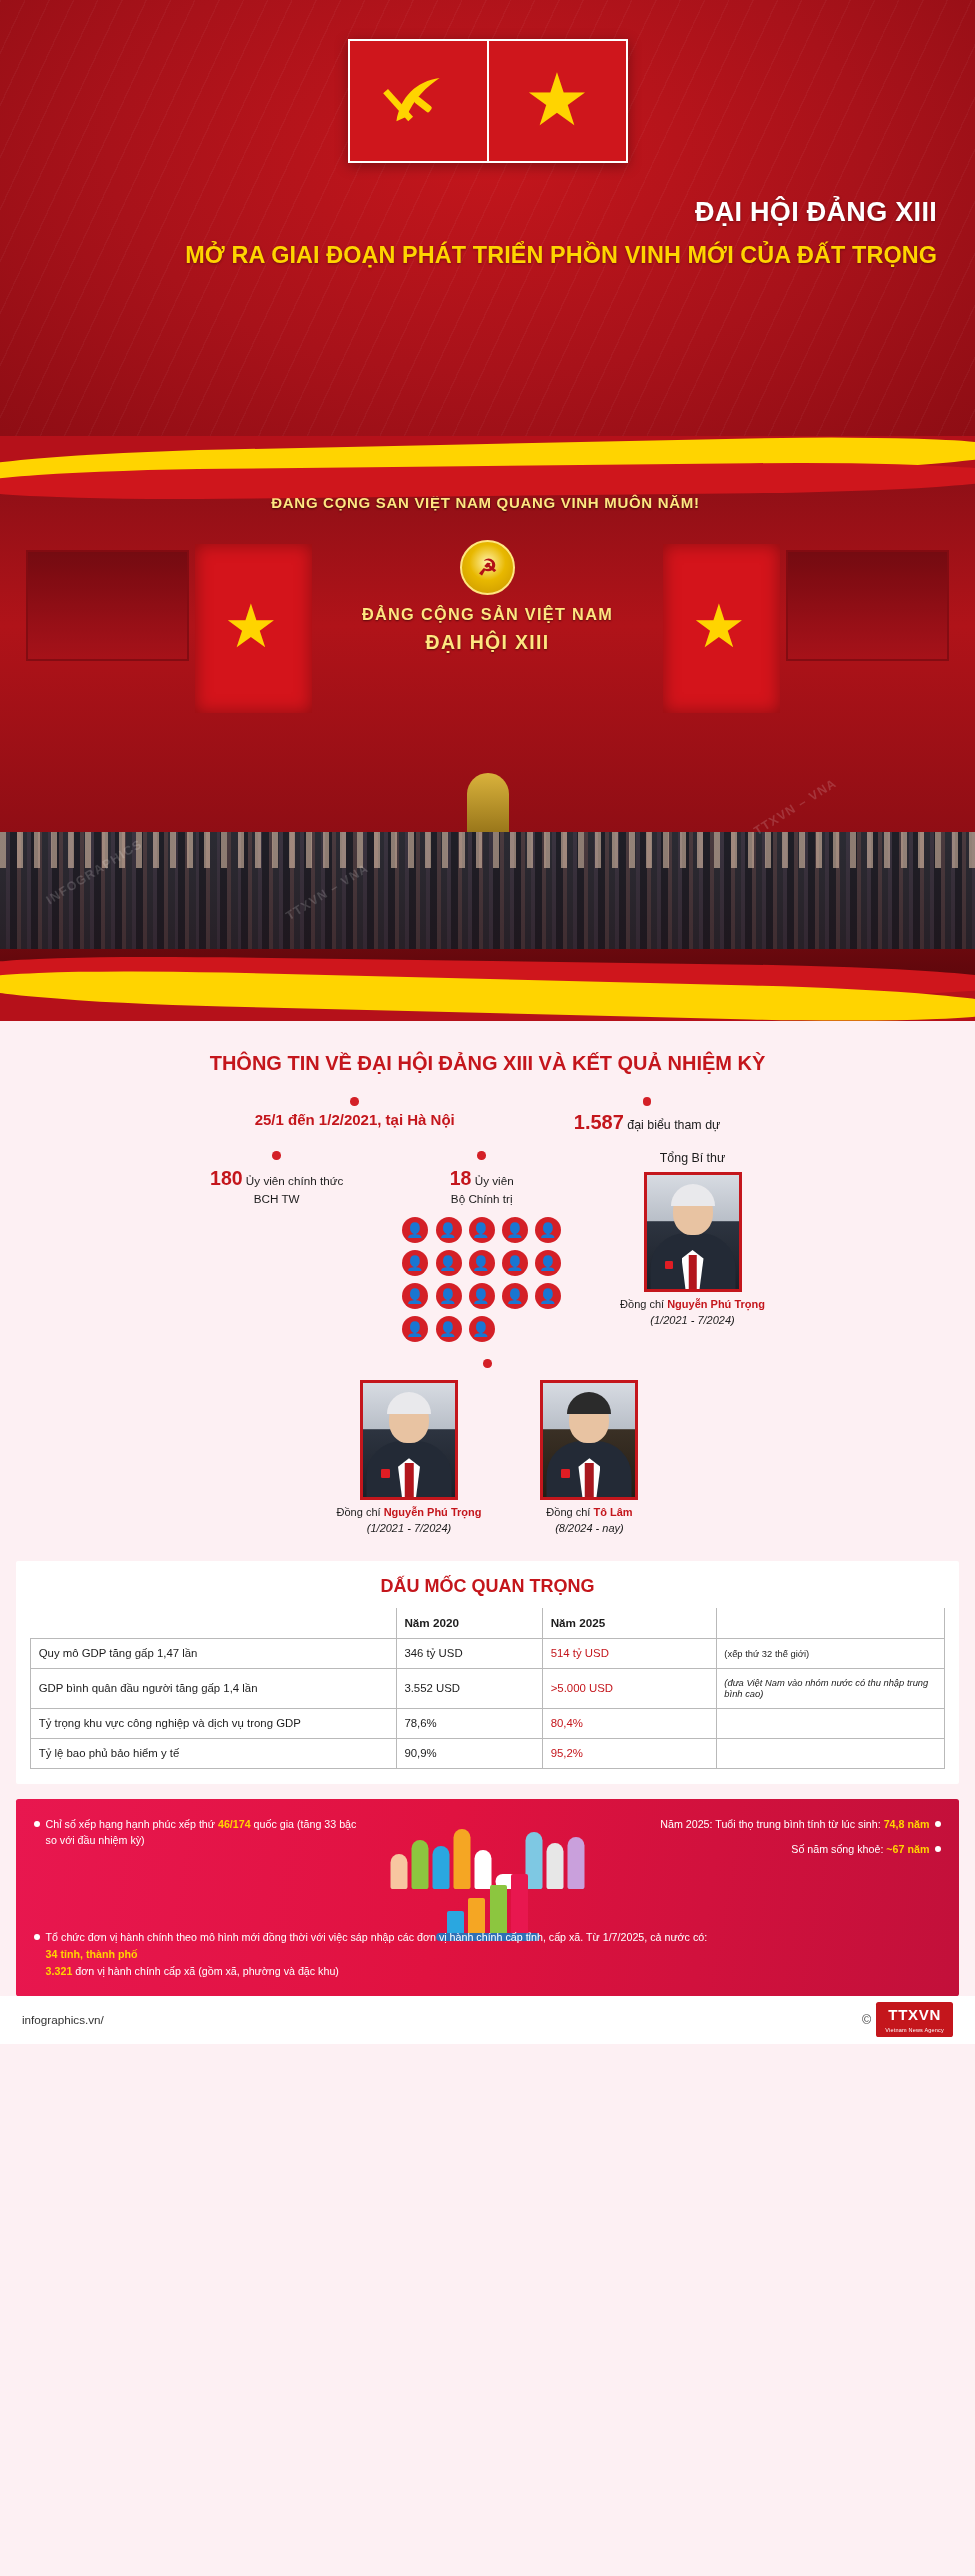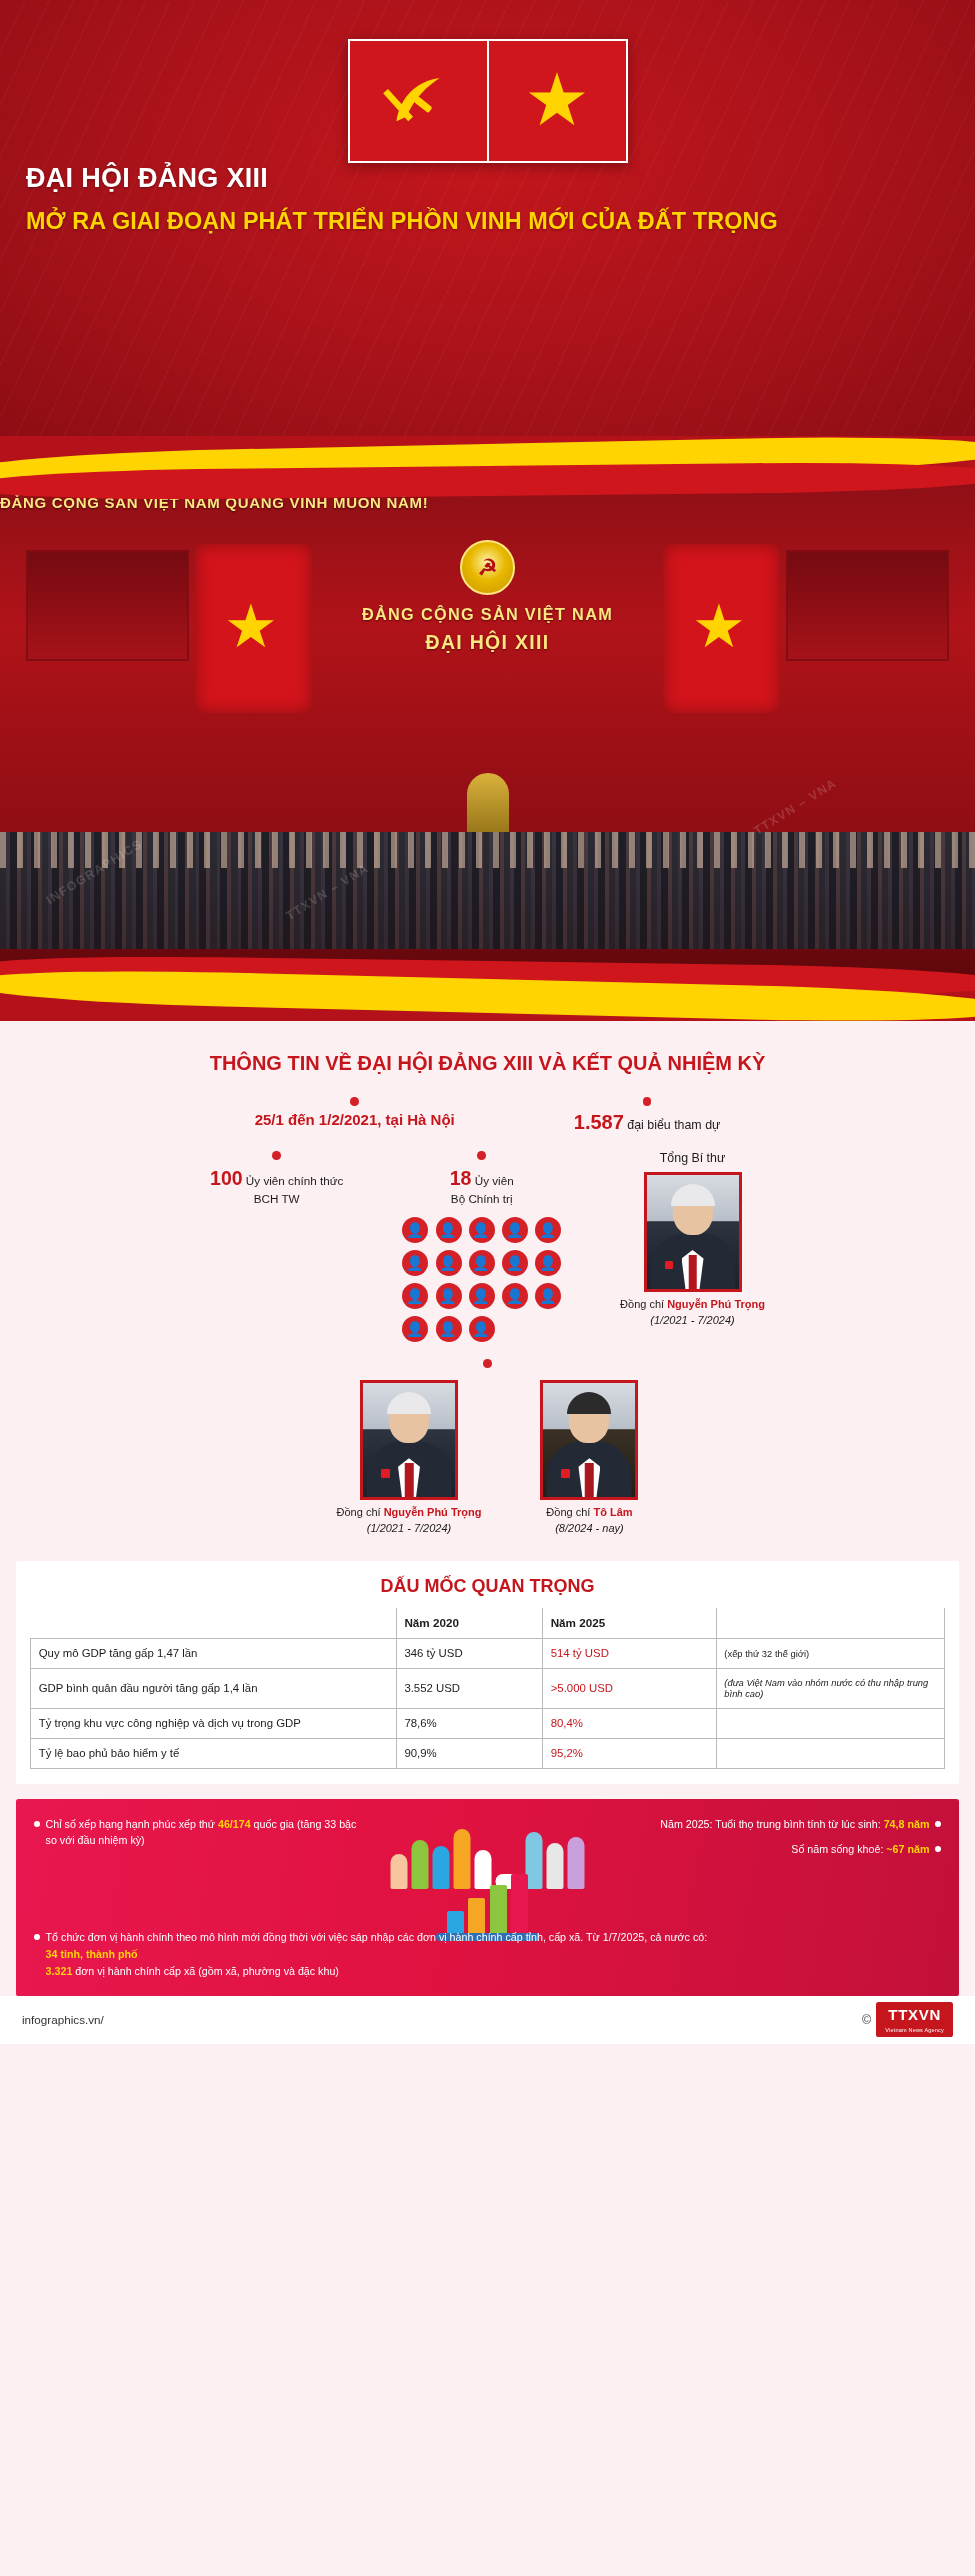--- a/index.html
+++ b/index.html
@@ -58,22 +58,23 @@
     color: #ffd400;
     font-size: 73px;
     line-height: 1;
     display: block;
     margin-top: -3.9px;
   }
   .hs-yellow { fill: #ffd400; }
 
   .title-block {
     position: relative;
-    text-align: left;
-    padding: 0 26px;
+    text-align: right;
+    margin-top: 34px;
+    padding: 0 38px;
   }
   .title-main {
     color: #ffffff;
     font-size: 27px;
     font-weight: bold;
     letter-spacing: 0.3px;
     text-shadow: 0 1.3px 2.6px rgba(0,0,0,0.35);
   }
   .title-sub {
     color: #ffd400;
@@ -115,20 +116,21 @@
   .hall {
     position: absolute;
     inset: 36px 0 36px 0;
     background:
       linear-gradient(180deg, #8d0f16 0%, #b01319 30%, #8c0d14 75%, #5c070b 100%);
     overflow: hidden;
   }
   .hall-banner {
     position: absolute;
     top: 22px; left: 0; right: 4px;
+    text-align: center;
     color: #ffe680;
     font-size: 15px;
     font-weight: bold;
     letter-spacing: 0.7px;
     text-shadow: 0 0.7px 2px rgba(0,0,0,0.6);
     z-index: 3;
   }
   .stage-center {
     position: absolute;
     top: 68px;
@@ -538,21 +540,21 @@
           <span class="big-num">1.587</span>
           <span>đại biểu tham dự</span>
         </div>
       </div>
     </div>
 
     <div class="stats-row2">
       <div class="col">
         <span class="dot"></span>
         <div class="label">
-          <b>100</b>
+          <b>180</b>
           <span>Ủy viên chính thức</span><br>
           <span>BCH TW</span>
         </div>
       </div>
 
       <div class="col">
         <span class="dot"></span>
         <div class="label">
           <b>18</b>
           <span>Ủy viên</span><br>

